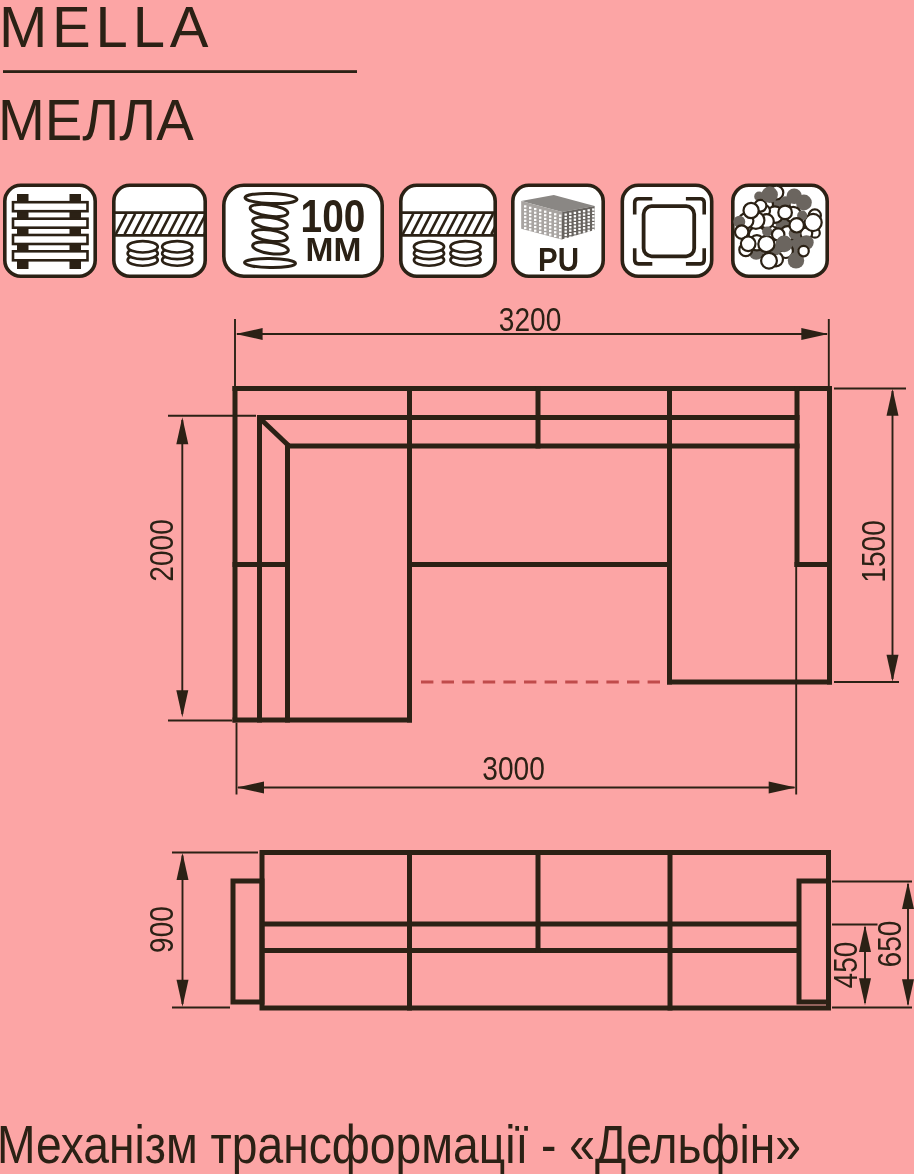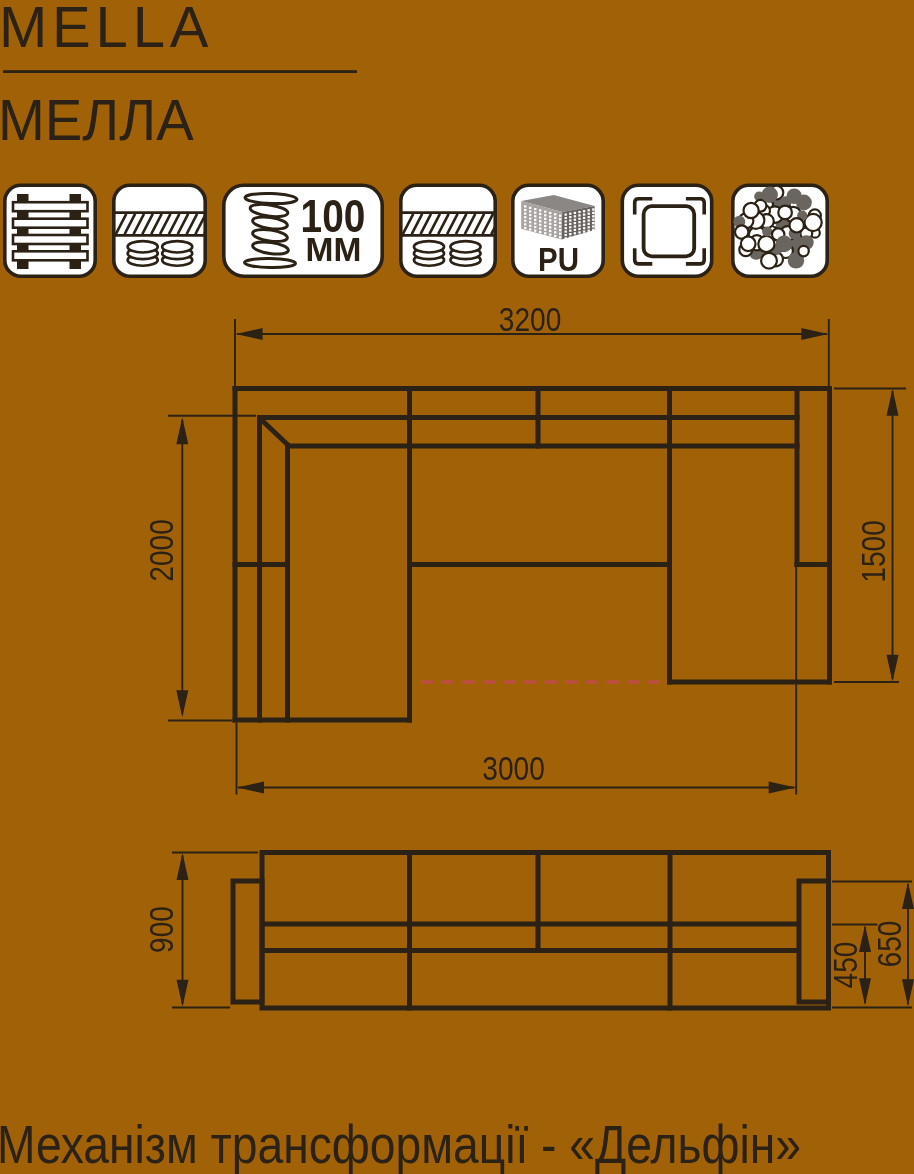--- a/index.html
+++ b/index.html
@@ -1,16 +1,16 @@
 <!DOCTYPE html>
 <html><head>
 <meta charset="utf-8">
 <style>
 html,body{margin:0;padding:0;background:#ffffff;}
-#page{position:relative;width:914px;height:1174px;background:#a16207;overflow:hidden;}
+#page{position:relative;width:914px;height:1174px;background:#fca5a5;overflow:hidden;}
 svg{display:block;}
 </style>
 </head>
 <body>
 <div id="page">
 <svg width="914" height="1174" viewBox="0 0 914 1174" xmlns="http://www.w3.org/2000/svg">
 
 <g>
         <text x="-1" y="47" font-size="58" letter-spacing="4.8" fill="#2b2115" font-family="Liberation Sans, sans-serif">MELLA</text>
       </g>

